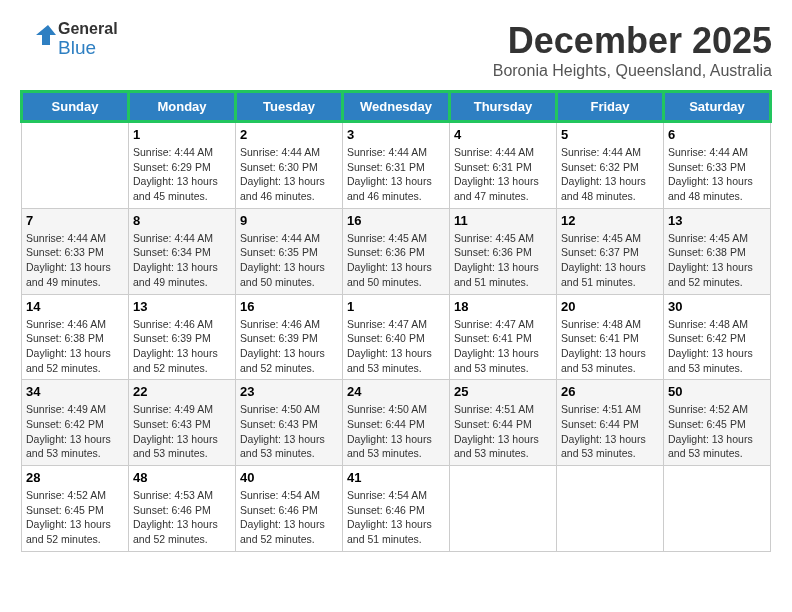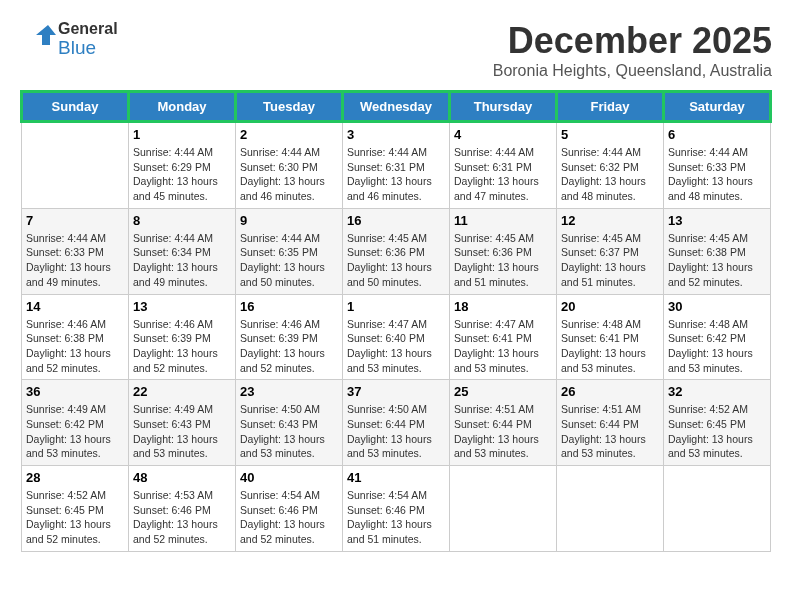--- a/index.html
+++ b/index.html
@@ -274,21 +274,21 @@
         <span class="day-number">30</span>
         <div class="day-info">
           Sunrise: 4:48 AM<br>
           Sunset: 6:42 PM<br>
           Daylight: 13 hours and 53 minutes.
         </div>
       </td>
       </tr>
       <tr>
         <td>
-        <span class="day-number">36</span>
+        <span class="day-number">34</span>
         <div class="day-info">
           Sunrise: 4:49 AM<br>
           Sunset: 6:42 PM<br>
           Daylight: 13 hours and 53 minutes.
         </div>
       </td>
         <td>
         <span class="day-number">22</span>
         <div class="day-info">
           Sunrise: 4:49 AM<br>
@@ -298,21 +298,21 @@
       </td>
         <td>
         <span class="day-number">23</span>
         <div class="day-info">
           Sunrise: 4:50 AM<br>
           Sunset: 6:43 PM<br>
           Daylight: 13 hours and 53 minutes.
         </div>
       </td>
         <td>
-        <span class="day-number">37</span>
+        <span class="day-number">24</span>
         <div class="day-info">
           Sunrise: 4:50 AM<br>
           Sunset: 6:44 PM<br>
           Daylight: 13 hours and 53 minutes.
         </div>
       </td>
         <td>
         <span class="day-number">25</span>
         <div class="day-info">
           Sunrise: 4:51 AM<br>
@@ -322,21 +322,21 @@
       </td>
         <td>
         <span class="day-number">26</span>
         <div class="day-info">
           Sunrise: 4:51 AM<br>
           Sunset: 6:44 PM<br>
           Daylight: 13 hours and 53 minutes.
         </div>
       </td>
         <td>
-        <span class="day-number">32</span>
+        <span class="day-number">50</span>
         <div class="day-info">
           Sunrise: 4:52 AM<br>
           Sunset: 6:45 PM<br>
           Daylight: 13 hours and 53 minutes.
         </div>
       </td>
       </tr>
       <tr>
         <td>
         <span class="day-number">28</span>

